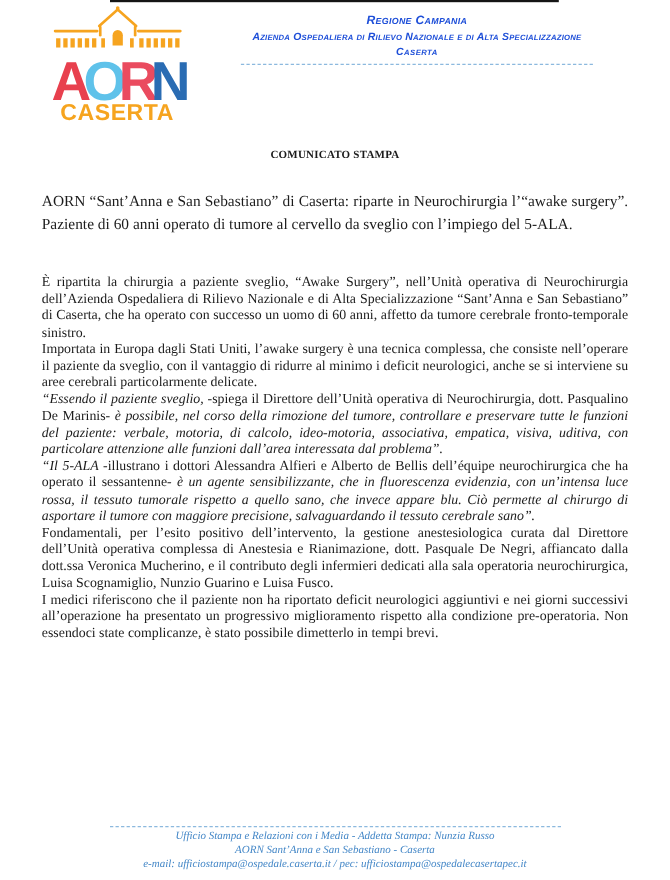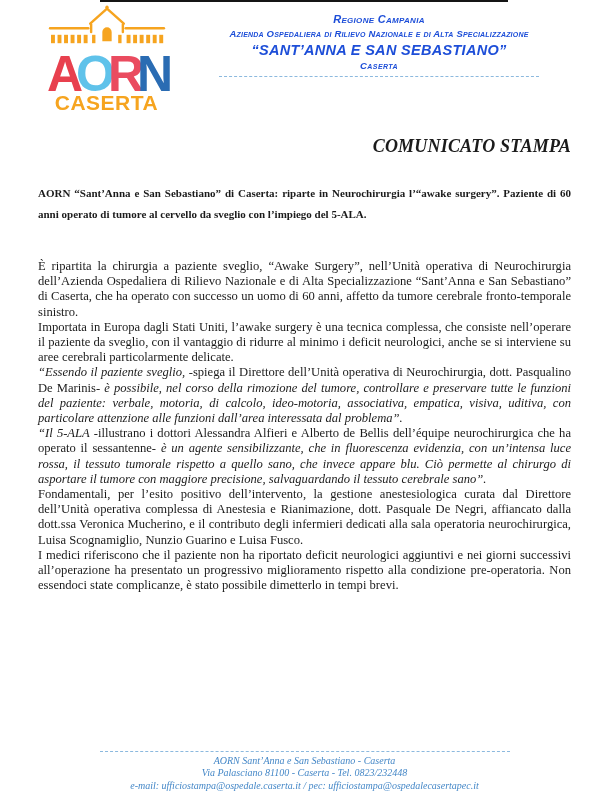--- a/index.html
+++ b/index.html
@@ -61,30 +61,29 @@
   .lh-name{font-size:14.5px;line-height:18px;letter-spacing:.3px;}
   .lh-city{font-size:9.5px;line-height:13px;font-variant:small-caps;letter-spacing:.4px;}
   .lh-rule{
     margin:4px auto 0 auto;width:320px;height:0;
     border-top:1.5px dashed #8CB9DE;
   }
   
   main{padding:0 38px;}
   .dateline{font-size:12.5px;margin-top:14px;}
   .title{
-    text-align:right;
-    font-size:18px;
+    text-align:center;
+    font-size:10px;
     font-weight:bold;
     margin:30px 0 0 0;
     letter-spacing:.2px;
-    font-style:italic;
   }
   .subject{
-    font-weight:bold;
-    font-size:11px;
+    font-weight:normal;
+    font-size:14px;
     line-height:21px;
     text-align:justify;
     margin:26px 0 0 0;
   }
   #body-paragraphs{margin-top:34px;}
   #body-paragraphs p{
     margin:0;
     font-size:12.6px;
     line-height:15.2px;
     text-align:justify;
@@ -142,39 +141,38 @@
           <rect x="121" y="33" width="4.2" height="9"></rect>
         </g>
       </svg>
       <div class="logo-aorn" id="logo-letters"><span style="color: rgb(232, 64, 78);">A</span><span style="color: rgb(95, 194, 234);">O</span><span style="color: rgb(234, 75, 95);">R</span><span style="color: rgb(42, 108, 179);">N</span></div>
       <div class="logo-caserta">CASERTA</div>
     </div>
 
     <div class="letterhead-text">
       <div class="lh-region">Regione Campania</div>
       <div class="lh-azienda">Azienda Ospedaliera di Rilievo Nazionale e di Alta Specializzazione</div>
-      <div class="lh-name">“SANT’ANNA E SAN SEBASTIANO”</div>
       <div class="lh-city">Caserta</div>
       <div class="lh-rule"></div>
     </div>
   </header>
 
   <main>
     <h1 class="title">COMUNICATO STAMPA</h1>
     <p class="subject">AORN “Sant’Anna e San Sebastiano” di Caserta: riparte in Neurochirurgia l’“awake surgery”. Paziente di 60 anni operato di tumore al cervello da sveglio con l’impiego del 5-ALA.</p>
     <div id="body-paragraphs">
         <p><span>È ripartita la chirurgia a paziente sveglio, “Awake Surgery”, nell’Unità operativa di Neurochirurgia dell’Azienda Ospedaliera di Rilievo Nazionale e di Alta Specializzazione “Sant’Anna e San Sebastiano” di Caserta, che ha operato con successo un uomo di 60 anni, affetto da tumore cerebrale fronto-temporale sinistro.</span></p>
         <p><span>Importata in Europa dagli Stati Uniti, l’awake surgery è una tecnica complessa, che consiste nell’operare il paziente da sveglio, con il vantaggio di ridurre al minimo i deficit neurologici, anche se si interviene su aree cerebrali particolarmente delicate.</span></p>
         <p><span class="seg-italic">“Essendo il paziente sveglio, </span><span>-spiega il Direttore dell’Unità operativa di Neurochirurgia, dott. Pasqualino De Marinis- </span><span class="seg-italic">è possibile, nel corso della rimozione del tumore, controllare e preservare tutte le funzioni del paziente: verbale, motoria, di calcolo, ideo-motoria, associativa, empatica, visiva, uditiva, con particolare attenzione alle funzioni dall’area interessata dal problema”.</span></p>
         <p><span class="seg-italic">“Il 5-ALA </span><span>-illustrano i dottori Alessandra Alfieri e Alberto de Bellis dell’équipe neurochirurgica che ha operato il sessantenne- </span><span class="seg-italic">è un agente sensibilizzante, che in fluorescenza evidenzia, con un’intensa luce rossa, il tessuto tumorale rispetto a quello sano, che invece appare blu. Ciò permette al chirurgo di asportare il tumore con maggiore precisione, salvaguardando il tessuto cerebrale sano”.</span></p>
         <p><span>Fondamentali, per l’esito positivo dell’intervento, la gestione anestesiologica curata dal Direttore dell’Unità operativa complessa di Anestesia e Rianimazione, dott. Pasquale De Negri, affiancato dalla dott.ssa Veronica Mucherino, e il contributo degli infermieri dedicati alla sala operatoria neurochirurgica, Luisa Scognamiglio, Nunzio Guarino e Luisa Fusco.</span></p>
         <p><span>I medici riferiscono che il paziente non ha riportato deficit neurologici aggiuntivi e nei giorni successivi all’operazione ha presentato un progressivo miglioramento rispetto alla condizione pre-operatoria. Non essendoci state complicanze, è stato possibile dimetterlo in tempi brevi.</span></p>
       </div>
   </main>
 
   <footer id="page-footer">
     <div class="footer-rule"></div>
+  <div>Ufficio Stampa e Relazioni con i Media - Addetta Stampa: Nunzia Russo</div>
       <div>AORN Sant’Anna e San Sebastiano - Caserta</div>
-      <div>Via Palasciano 81100 - Caserta - Tel. 0823/232448</div>
       <div>e-mail: ufficiostampa@ospedale.caserta.it  / pec: ufficiostampa@ospedalecasertapec.it</div>
     </footer>
 
 </div>
 
 </body></html>

